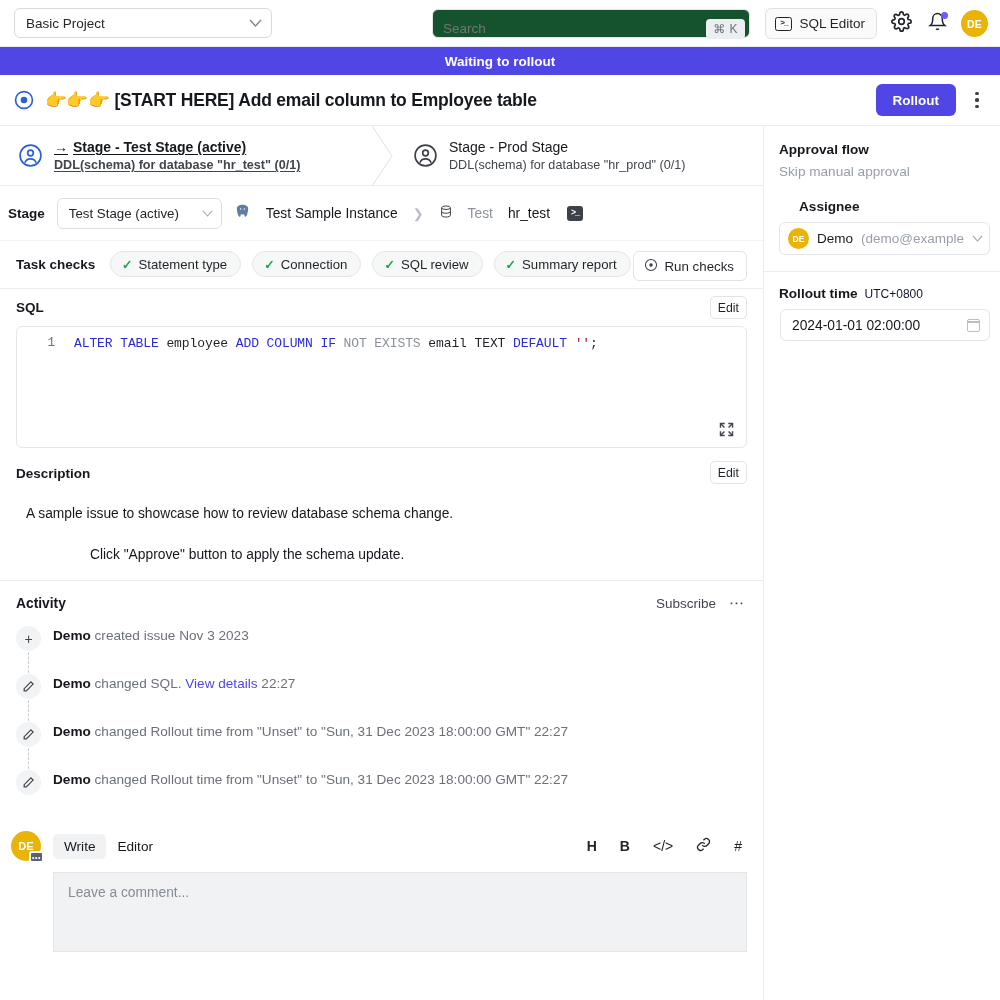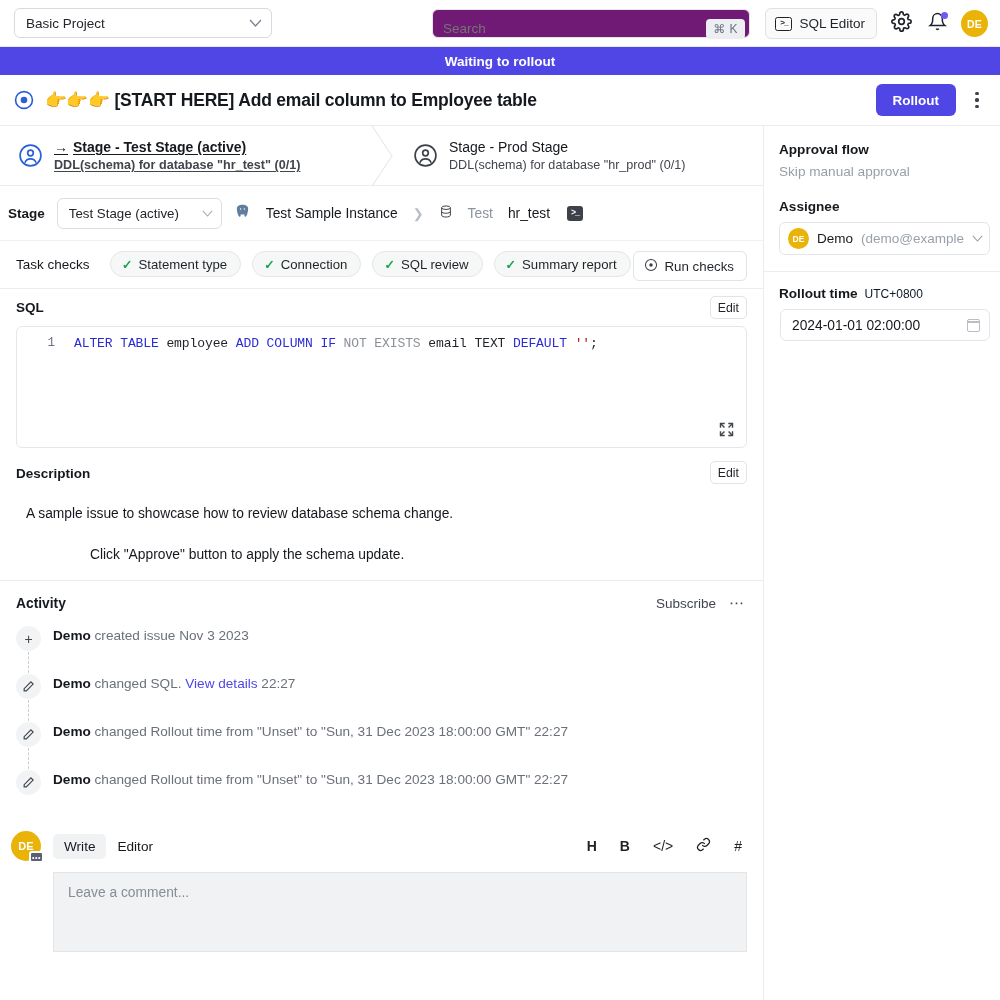--- a/index.html
+++ b/index.html
@@ -27,21 +27,21 @@
     border: 1px solid #d8dade; border-radius: 6px;
     display: flex; align-items: center; justify-content: space-between;
     padding: 0 9px 0 11px;
     font-size: 13.5px; color: #23262b; background:#fff;
   }
   .proj-select .chev { color: #7b8190; font-size: 11px; line-height: 1; }
   .search-wrap {
     position: absolute; left: 432px; top: 9px;
     width: 318px; height: 29px;
     border: 1px solid #e3e4e8; border-radius: 6px;
-    background: #701a75;
+    background: #14532d;
     display: flex; align-items: center; padding: 10px 4px 0 10px;
   }
   .search-wrap .ph { font-size: 13.5px; color: #9aa0aa; flex: 1; }
   .kbd {
     background: #eceef1; border-radius: 4px; color: #6b7280;
     font-size: 12px; padding: 3px 7px; letter-spacing: .5px;
   }
   .topright { position: absolute; right: 12px; top: 8px; display: flex; align-items: center; gap: 12px; }
   .sql-editor-btn {
     height: 31px; border: 1px solid #e0e1e5; border-radius: 6px;
@@ -121,21 +121,21 @@
   .bc .muted { color: #8d939c; }
   .bc .dark { color: #15181d; }
   .term-sm {
     width: 16px; height: 15px; background: #3d4149; border-radius: 3px; color: #fff;
     font-family: "Liberation Mono", monospace; font-size: 8.5px; font-weight: 700;
     display:flex; align-items:center; justify-content:center; letter-spacing:-1px; margin-left: 2px;
   }
 
   
   .checks { padding: 10px 16px 11px; display: flex; border-bottom: 1px solid #ebecef; position: relative; }
-  .checks-lbl { font-size: 13.5px; font-weight: 400; color: #15181d; padding-top: 6px; flex: 0 0 94px;}
+  .checks-lbl { font-size: 13.5px; font-weight: 700; color: #15181d; padding-top: 6px; flex: 0 0 94px;}
   .chips { display: flex; flex-wrap: wrap; gap: 8px 11px; max-width: 530px; }
   .chip {
     height: 26px; border: 1px solid #e4e7e6; border-radius: 13px; background: #f6f8f7;
     display: inline-flex; align-items: center; gap: 6px; padding: 0 13px 0 11px;
     font-size: 13.2px; color: #1f2328;
   }
   .chk { color: #16a34a; font-size: 12.5px; font-weight: 700; }
   .run-checks {
     position: absolute; right: 16px; top: 10px;
     height: 30px; border: 1px solid #e1e3e7; border-radius: 6px; background: #fff;
@@ -208,21 +208,21 @@
   .c-tools span { font-size: 14px; }
   .c-area {
     margin-top: 11px; height: 80px; border: 1px solid #e3e5e8; background: #f0f2f3;
     padding: 12px 14px; font-size: 13.8px; color: #878d96;
   }
 
   
   .side-pad { padding: 16px 18px 0 15px; }
   .s-lbl { font-size: 13.6px; font-weight: 700; color: #15181d; }
   .s-sub { font-size: 13.6px; color: #999ea7; margin-top: 7px; }
-  .s-lbl2 { font-size: 13.6px; font-weight: 700; color: #15181d; margin-top: 20px;}
+  .s-lbl2 { font-size: 13.6px; font-weight: 700; color: #15181d; margin-top: 20px; margin-left: 20px;}
   .assignee {
     margin-top: 8px; height: 33px; border: 1px solid #e3e5e8; border-radius: 6px;
     display: flex; align-items: center; gap: 8px; padding: 0 6px 0 8px; overflow: hidden;
   }
   .mini-av {
     width: 21px; height: 21px; border-radius: 50%; background: #eab308; color:#fff;
     font-size: 8.5px; font-weight: 700; display:flex; align-items:center; justify-content:center; flex:0 0 21px;
   }
   .assignee .nm { font-size: 13.5px; color: #15181d; white-space: nowrap;}
   .assignee .em { font-size: 13.5px; color: #9aa0aa; white-space: nowrap; overflow: hidden; flex:1;}

